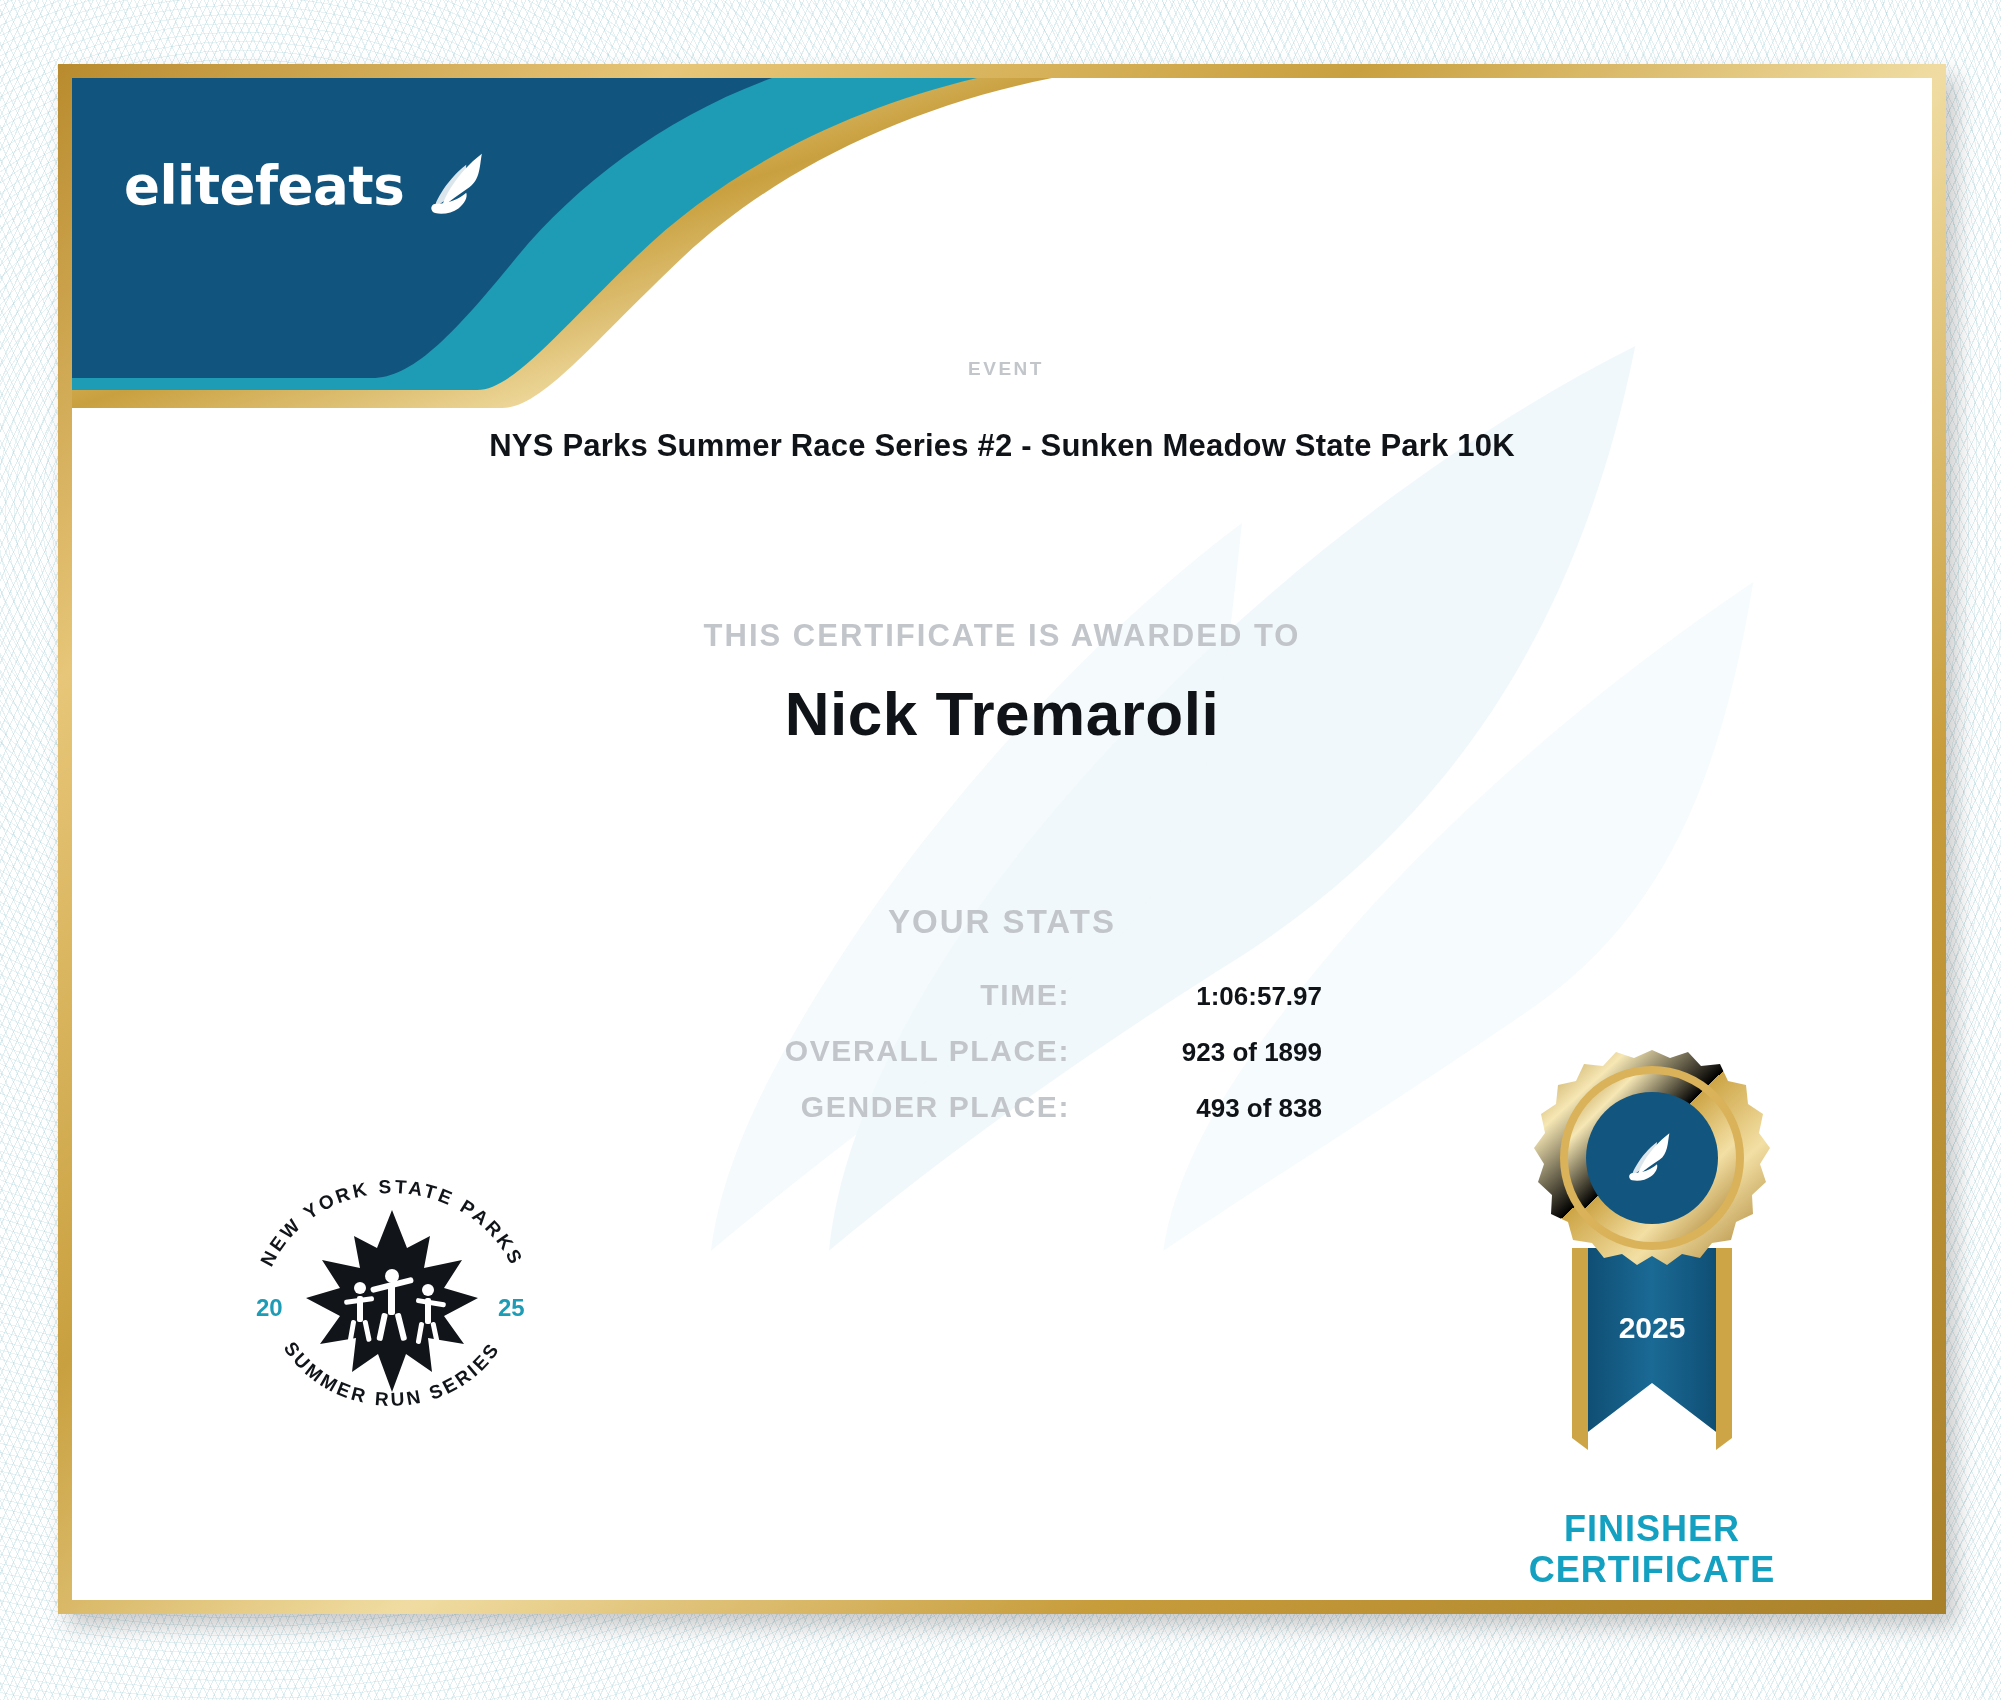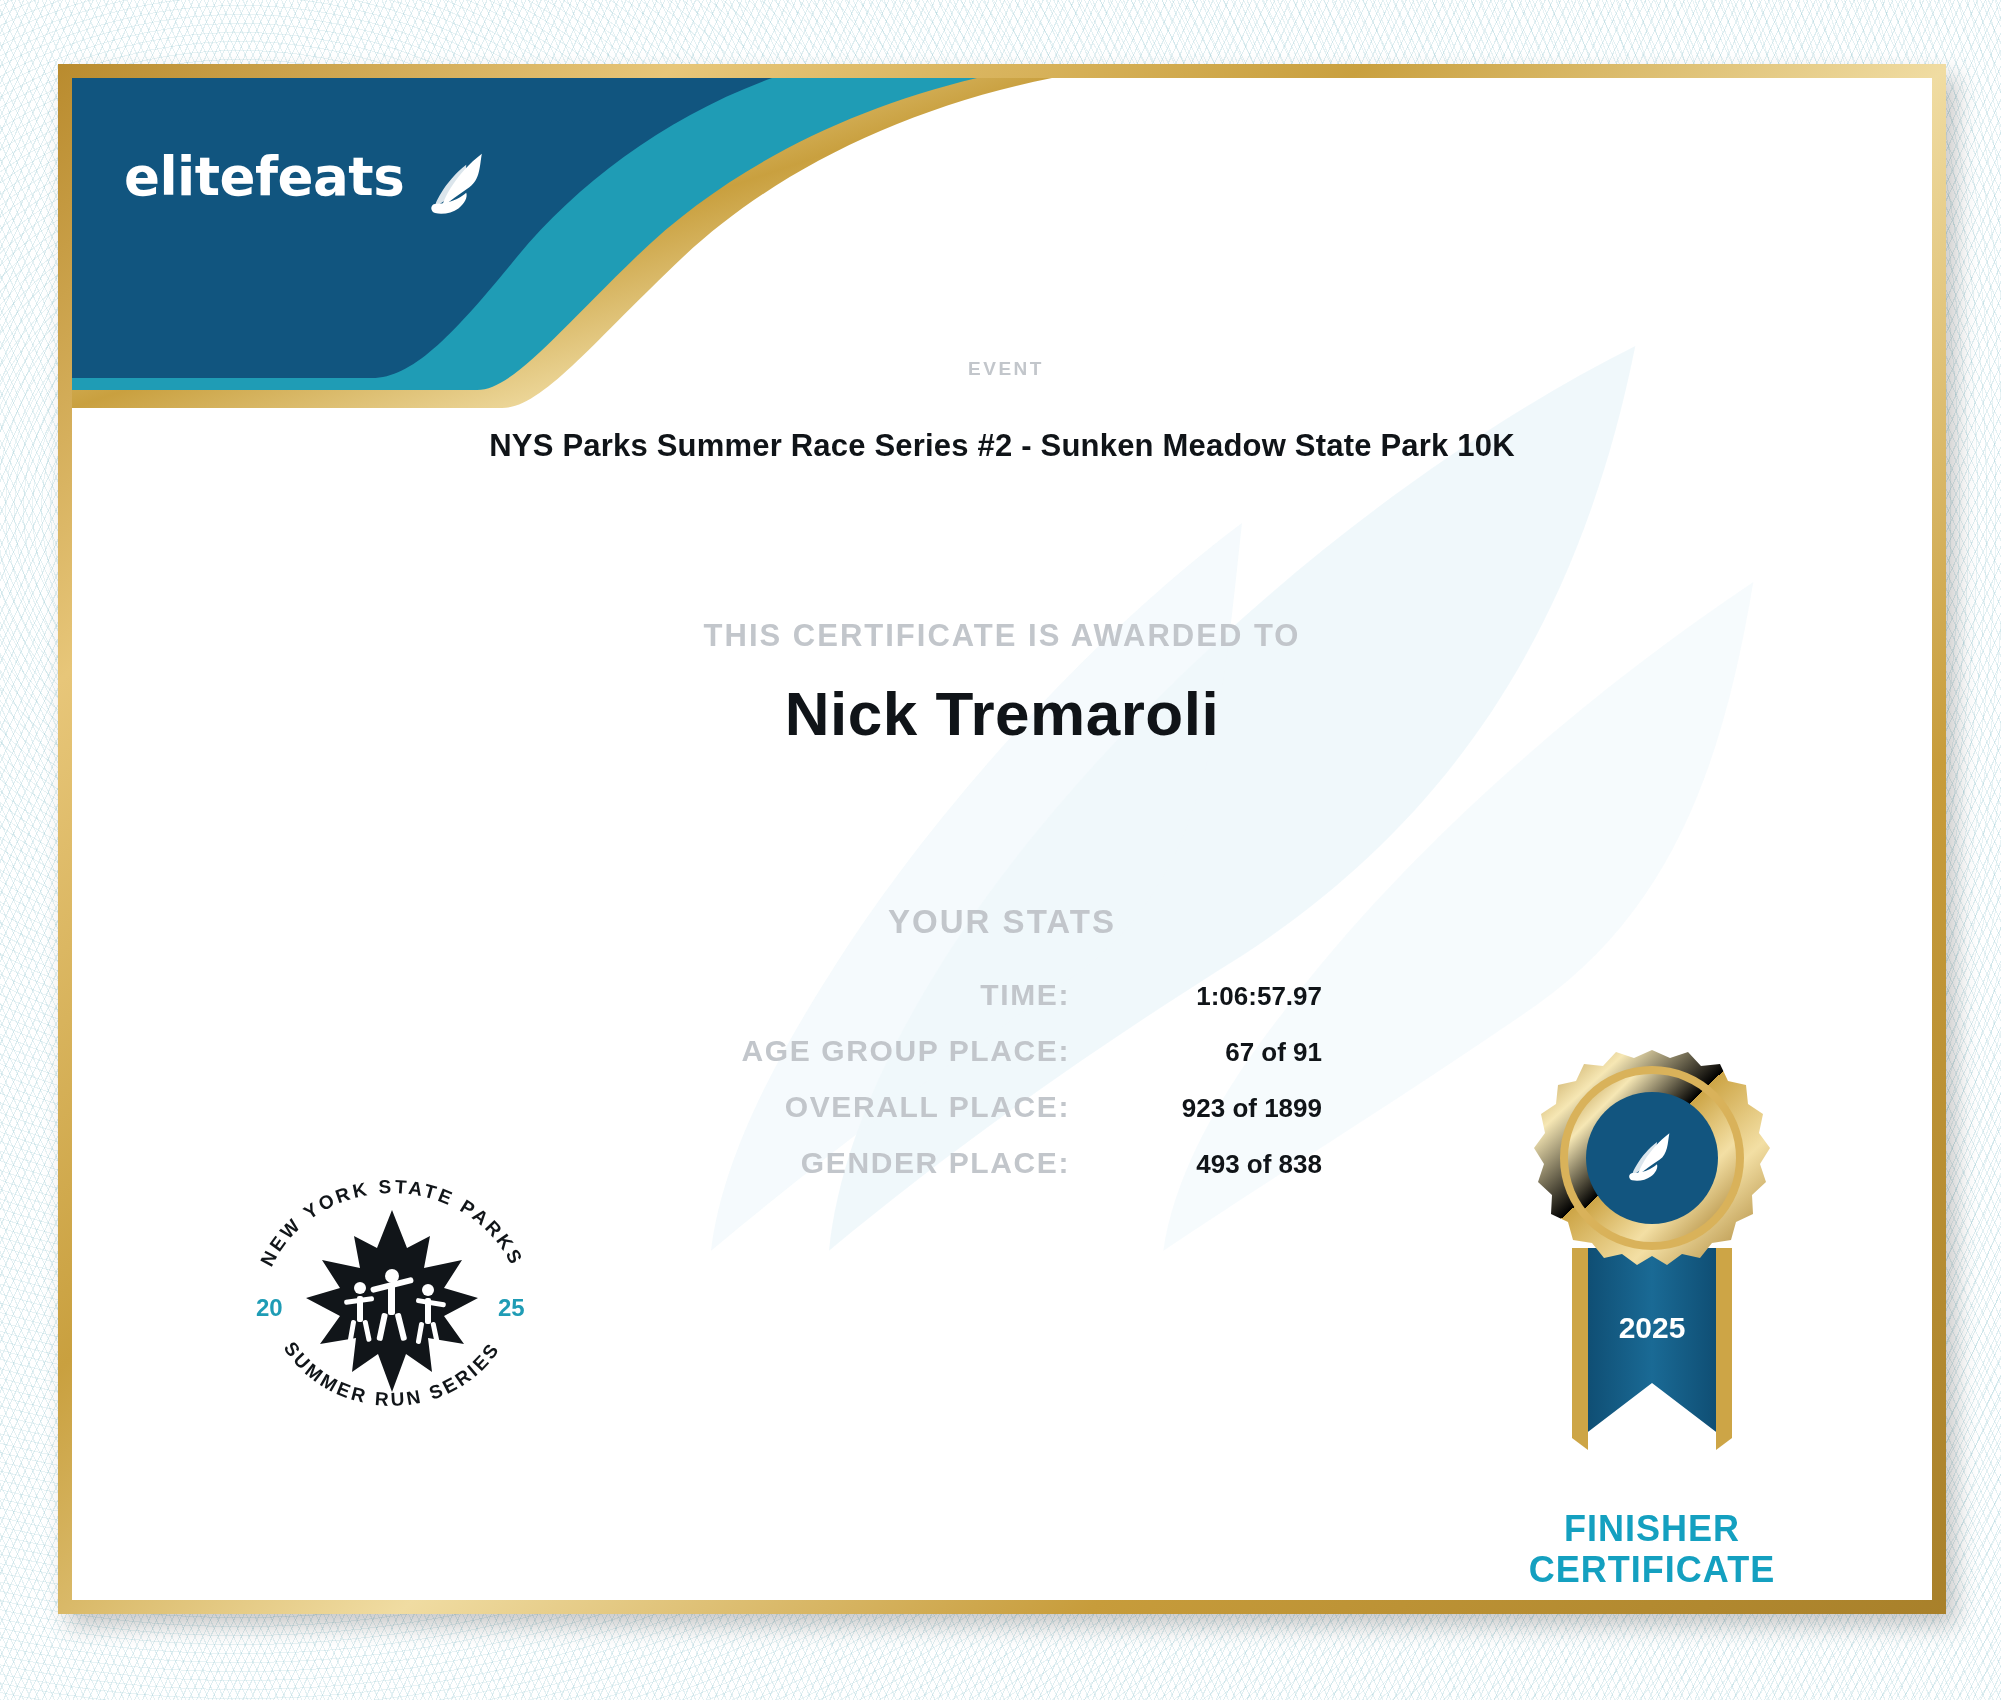--- a/index.html
+++ b/index.html
@@ -83,20 +83,21 @@
     height: 330px;
     overflow: hidden;
   }
 
   
   .logo {
     position: absolute;
     left: 52px;
     top: 68px;
     display: flex;
+    align-items: center;
     gap: 17px;
   }
   .logo-text {
     color: #ffffff;
     font-size: 53px;
     font-weight: bold;
     letter-spacing: -0.5px;
     font-family: "DejaVu Sans", sans-serif;
   }
 
@@ -271,24 +272,20 @@
 
         <div class="label-muted awarded-label">THIS CERTIFICATE IS AWARDED TO</div>
         <div class="recipient">Nick Tremaroli</div>
 
         <div class="label-muted stats-label">YOUR STATS</div>
 
         <div class="stats">
           <div class="stat-row">
             <span class="stat-key">TIME:</span>
             <span class="stat-val">1:06:57.97</span>
-          </div>
-          <div class="stat-row">
-            <span class="stat-key">AGE GROUP PLACE:</span>
-            <span class="stat-val">67 of 91</span>
           </div>
           <div class="stat-row">
             <span class="stat-key">OVERALL PLACE:</span>
             <span class="stat-val">923 of 1899</span>
           </div>
           <div class="stat-row">
             <span class="stat-key">GENDER PLACE:</span>
             <span class="stat-val">493 of 838</span>
           </div>
         </div>

